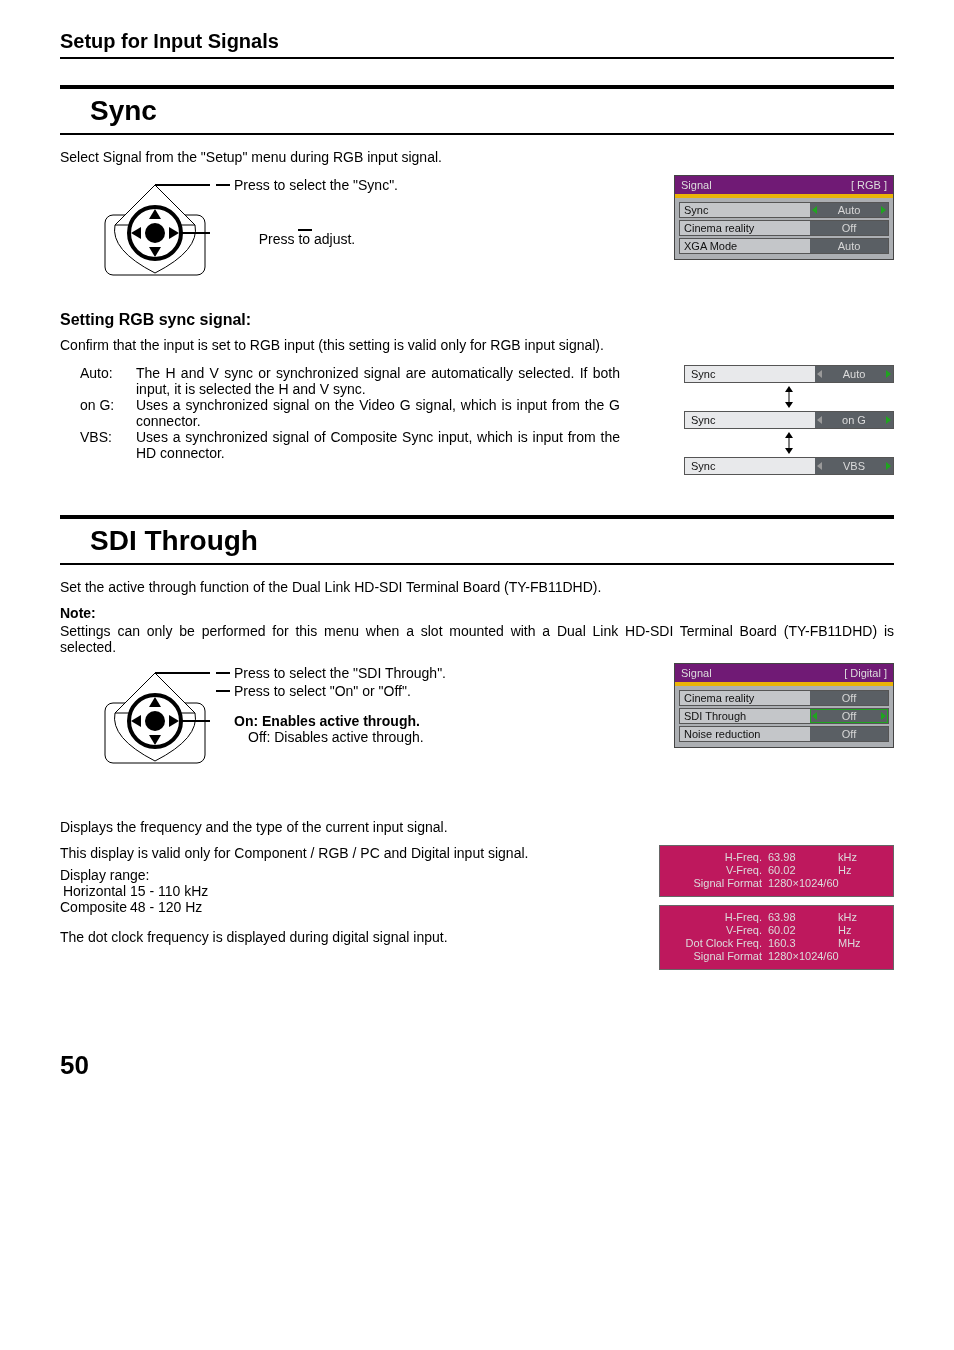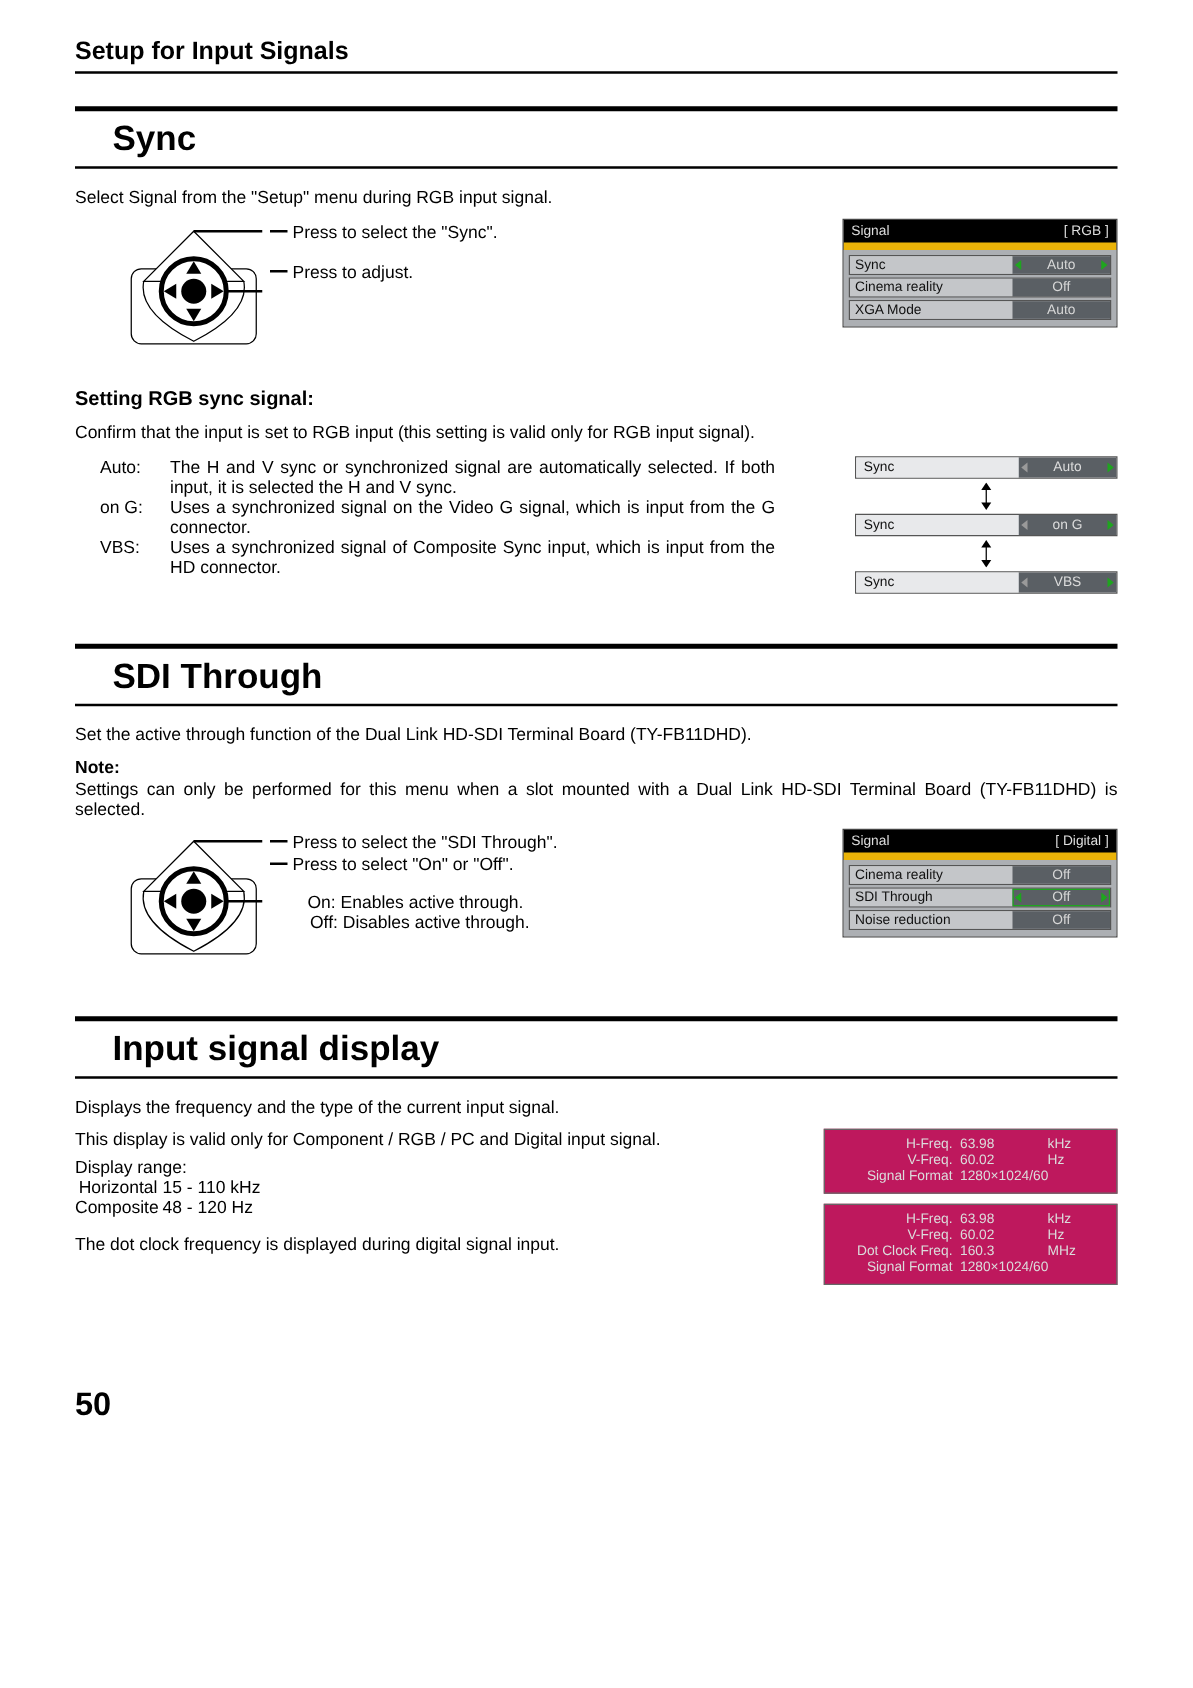--- a/index.html
+++ b/index.html
@@ -38,22 +38,22 @@
   .right-col { margin-left:auto; }
 
   .remote-svg { width:110px; height:110px; flex:none; }
 
   .menu-box {
     width:220px;
     border:1px solid #444;
     font-size:11px;
   }
   .menu-title-row {
-    background:#000000; color:#ddd; padding:3px 6px;
-    display:flex; justify-content:space-between; border-bottom:6px solid #eab308;
+    background:#701a75; color:#ddd; padding:3px 6px;
+    display:flex; justify-content:space-between; border-bottom:4px solid #eab308;
   }
   .menu-body { background:#acafb3; padding:4px 0 3px 0; }
   .menu-row {
     display:flex; align-items:stretch; margin:0 4px 2px 4px;
     border:1px solid #555; background:#c4c6c9;
   }
   .menu-row.highlight .menu-val { outline:1px solid #1fa51f; outline-offset:-1px;}
   .menu-label { flex:1; padding:1px 4px; color:#111; background:#c4c6c9;}
   .menu-val {
     width:78px; background:#5a5f64; color:#d7d7d7; display:flex;
@@ -128,21 +128,21 @@
         <polygon points="31,58 41,52 41,64" fill="#000"></polygon>
         <polygon points="79,58 69,52 69,64" fill="#000"></polygon>
         <line x1="55" y1="10" x2="110" y2="10" stroke="#000" stroke-width="2"></line>
         <line x1="80" y1="58" x2="110" y2="58" stroke="#000" stroke-width="2"></line>
       </svg>
       <div class="press-lines">
         <div class="press-line">
             <span class="dash"></span>
             <span>Press to select the "Sync".</span>
           </div>
-        <div class="press-line" style="margin-top:16px;">
+        <div class="press-line" style="margin-top:36px;flex-direction:column;">
             <span class="dash"></span>
             <span>Press to adjust.</span>
           </div>
       </div>
     </div>
 
     <div class="right-col">
       <div class="menu-box">
         <div class="menu-title-row">
           <span>Signal</span>
@@ -258,21 +258,21 @@
       <div class="press-lines">
         <div class="press-line">
             <span class="dash"></span>
             <span>Press to select the "SDI Through".</span>
           </div>
         <div class="press-line">
             <span class="dash"></span>
             <span>Press to select "On" or "Off".</span>
           </div>
         <div style="height:12px;"></div>
-        <div style="font-size:14px;margin-left:30px;">On: Enables active through.</div>
+        <div style="font-size:14px;margin-left:18px;font-weight:bold;">On: Enables active through.</div>
         <div style="font-size:14px;margin-left:32px;">Off: Disables active through.</div>
       </div>
     </div>
 
     <div class="right-col">
       <div class="menu-box">
         <div class="menu-title-row">
           <span>Signal</span>
           <span>[ Digital ]</span>
         </div>
@@ -297,21 +297,20 @@
                 <span>Off</span>
               </div>
           </div>
         </div>
       </div>
     </div>
   </div>
 
   <div class="section-gap"></div>
 
-  <h2 class="section-title">Input signal display</h2>
   <p class="intro">Displays the frequency and the type of the current input signal.</p>
 
   <div class="row">
     <div style="flex:1;">
       <div class="intro" style="margin:0;">This display is valid only for Component / RGB / PC and Digital input signal.</div>
       <div class="range-block">
         <div>Display range:</div>
         <div class="range-indent">
           <div class="rng-row">
               <div class="rng-label">Horizontal</div>

